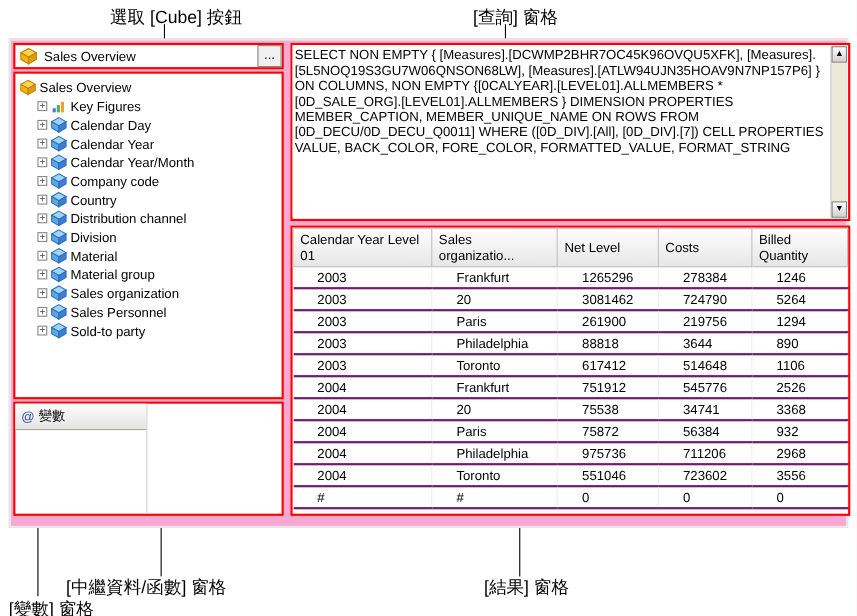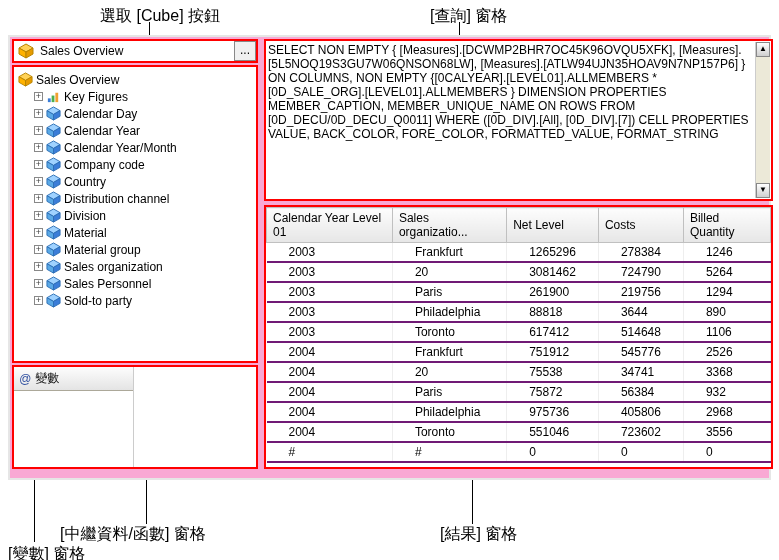--- a/index.html
+++ b/index.html
@@ -306,21 +306,21 @@
             <td>2004</td>
             <td>Paris</td>
             <td>75872</td>
             <td>56384</td>
             <td>932</td>
           </tr>
           <tr>
             <td>2004</td>
             <td>Philadelphia</td>
             <td>975736</td>
-            <td>405806</td>
+            <td>711206</td>
             <td>2968</td>
           </tr>
           <tr>
             <td>2004</td>
             <td>Toronto</td>
             <td>551046</td>
             <td>723602</td>
             <td>3556</td>
           </tr>
           <tr>

